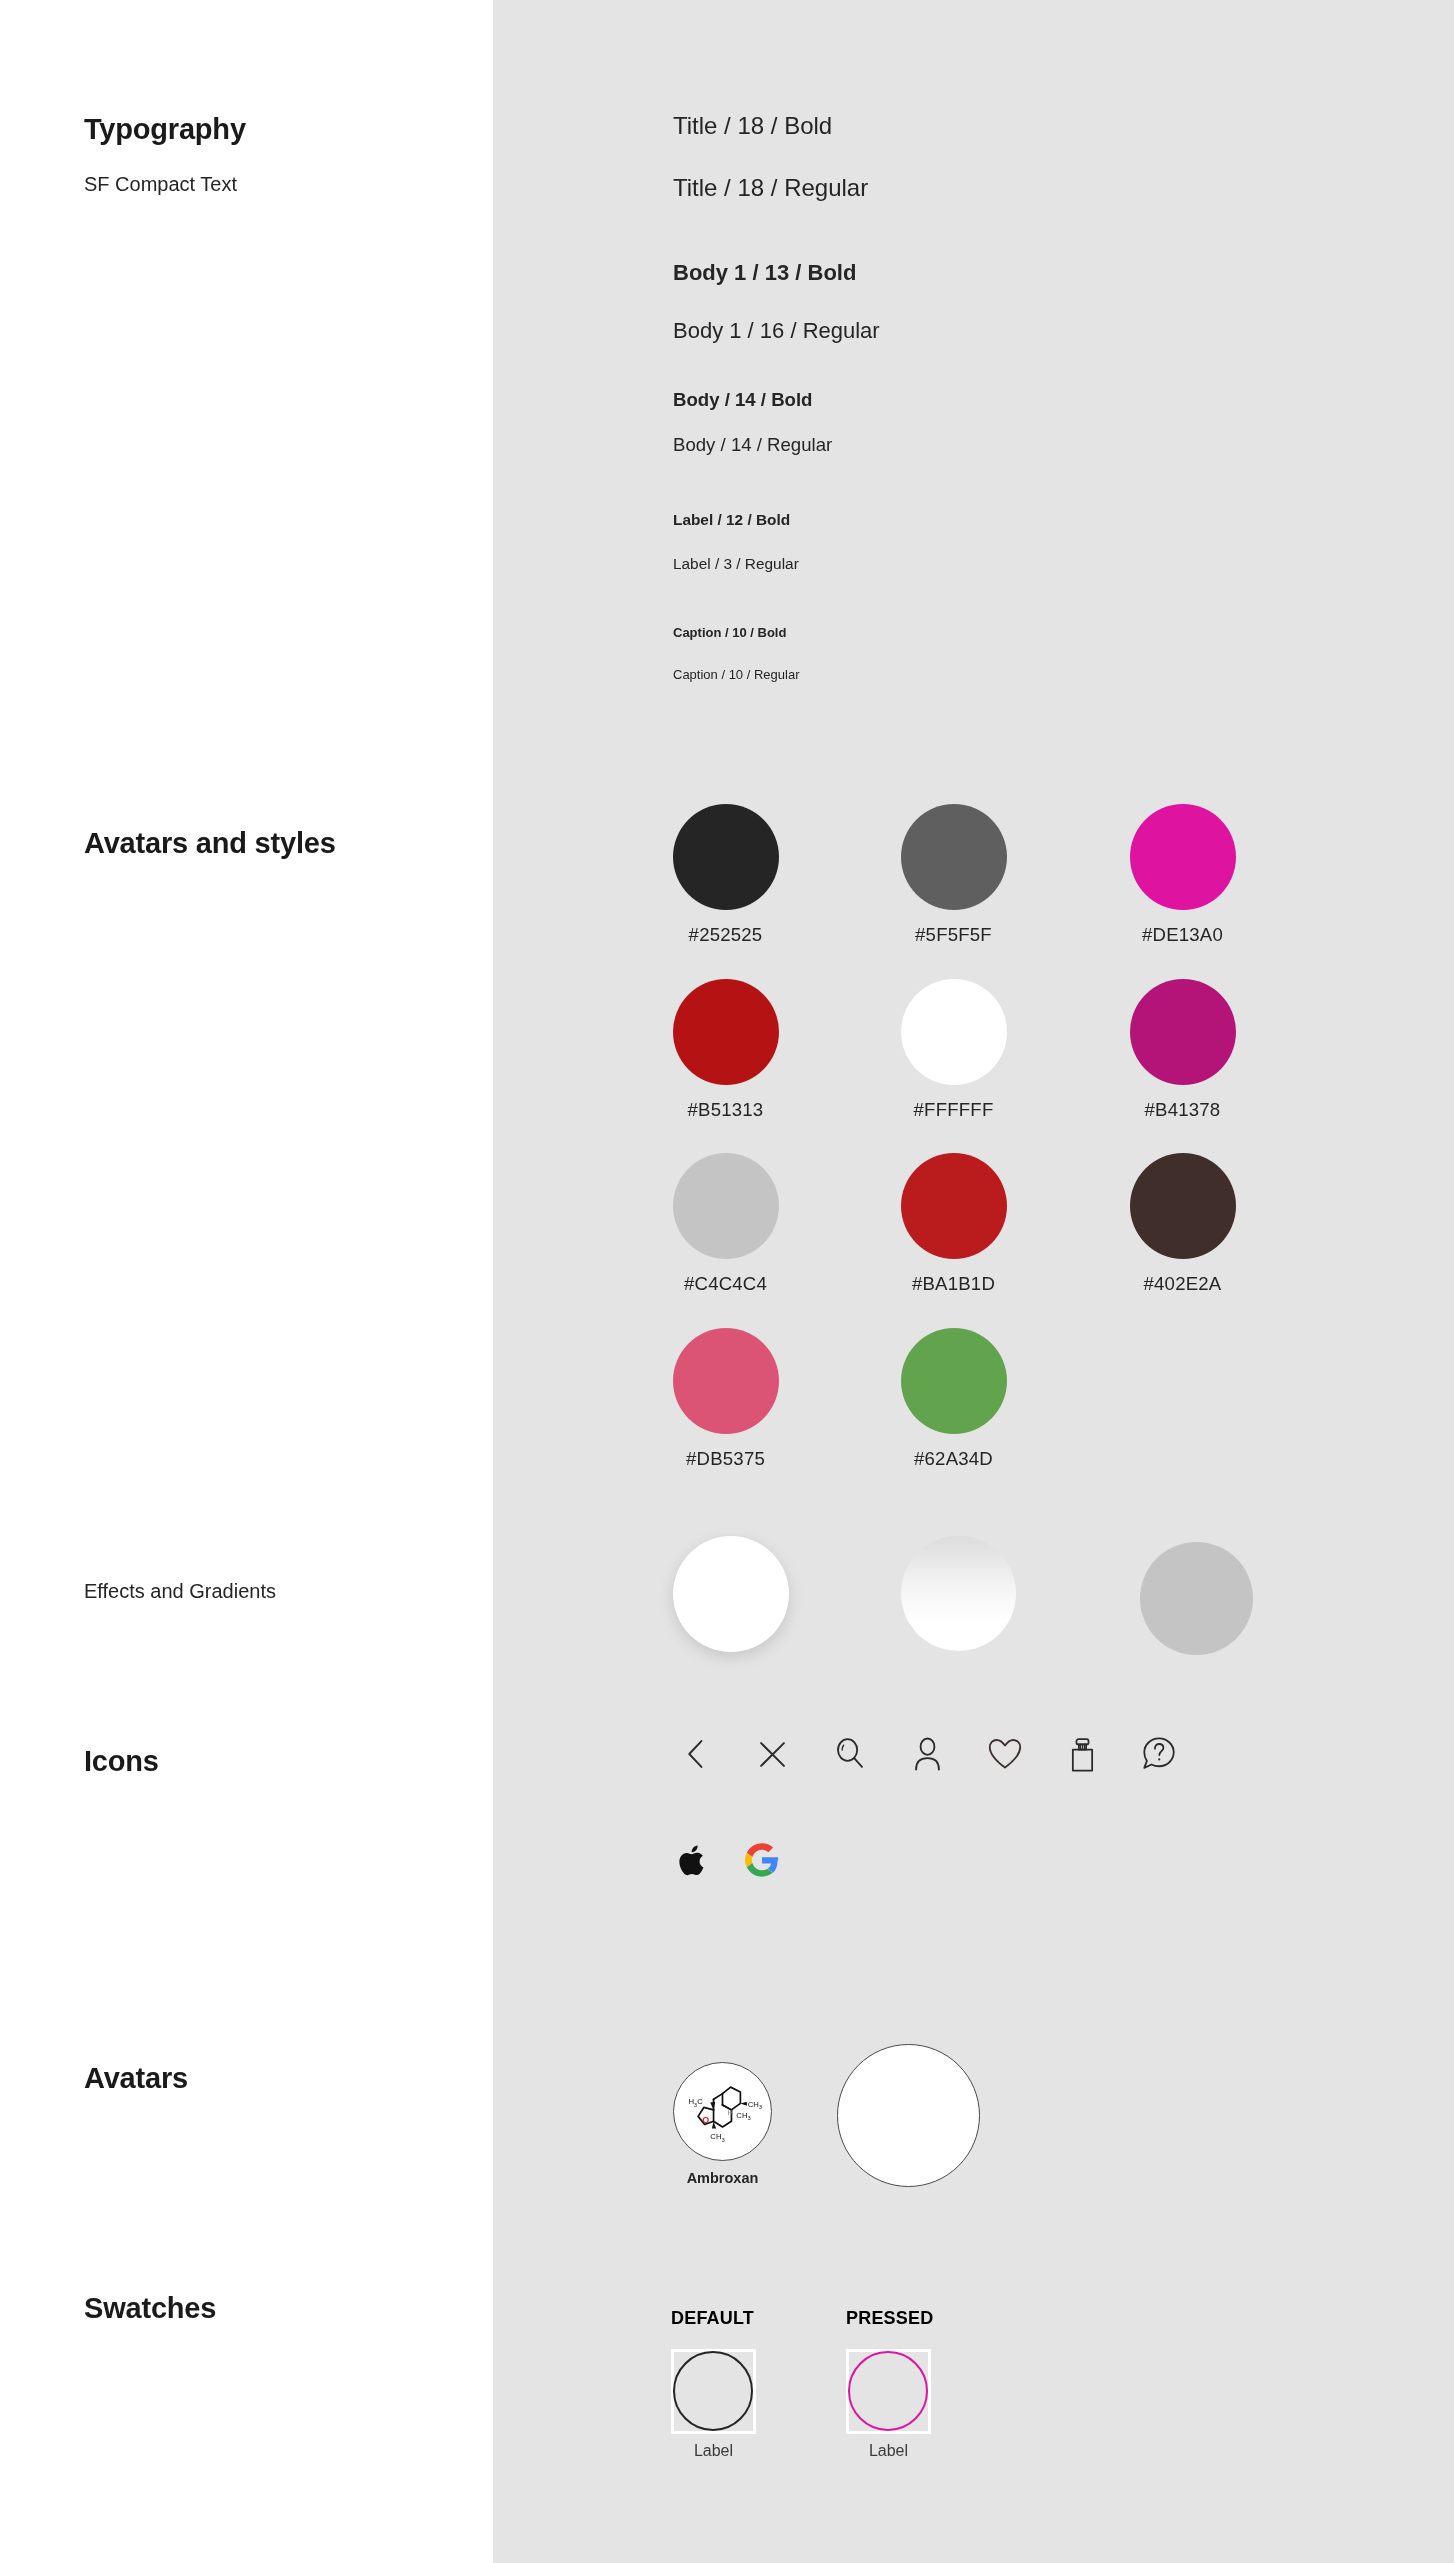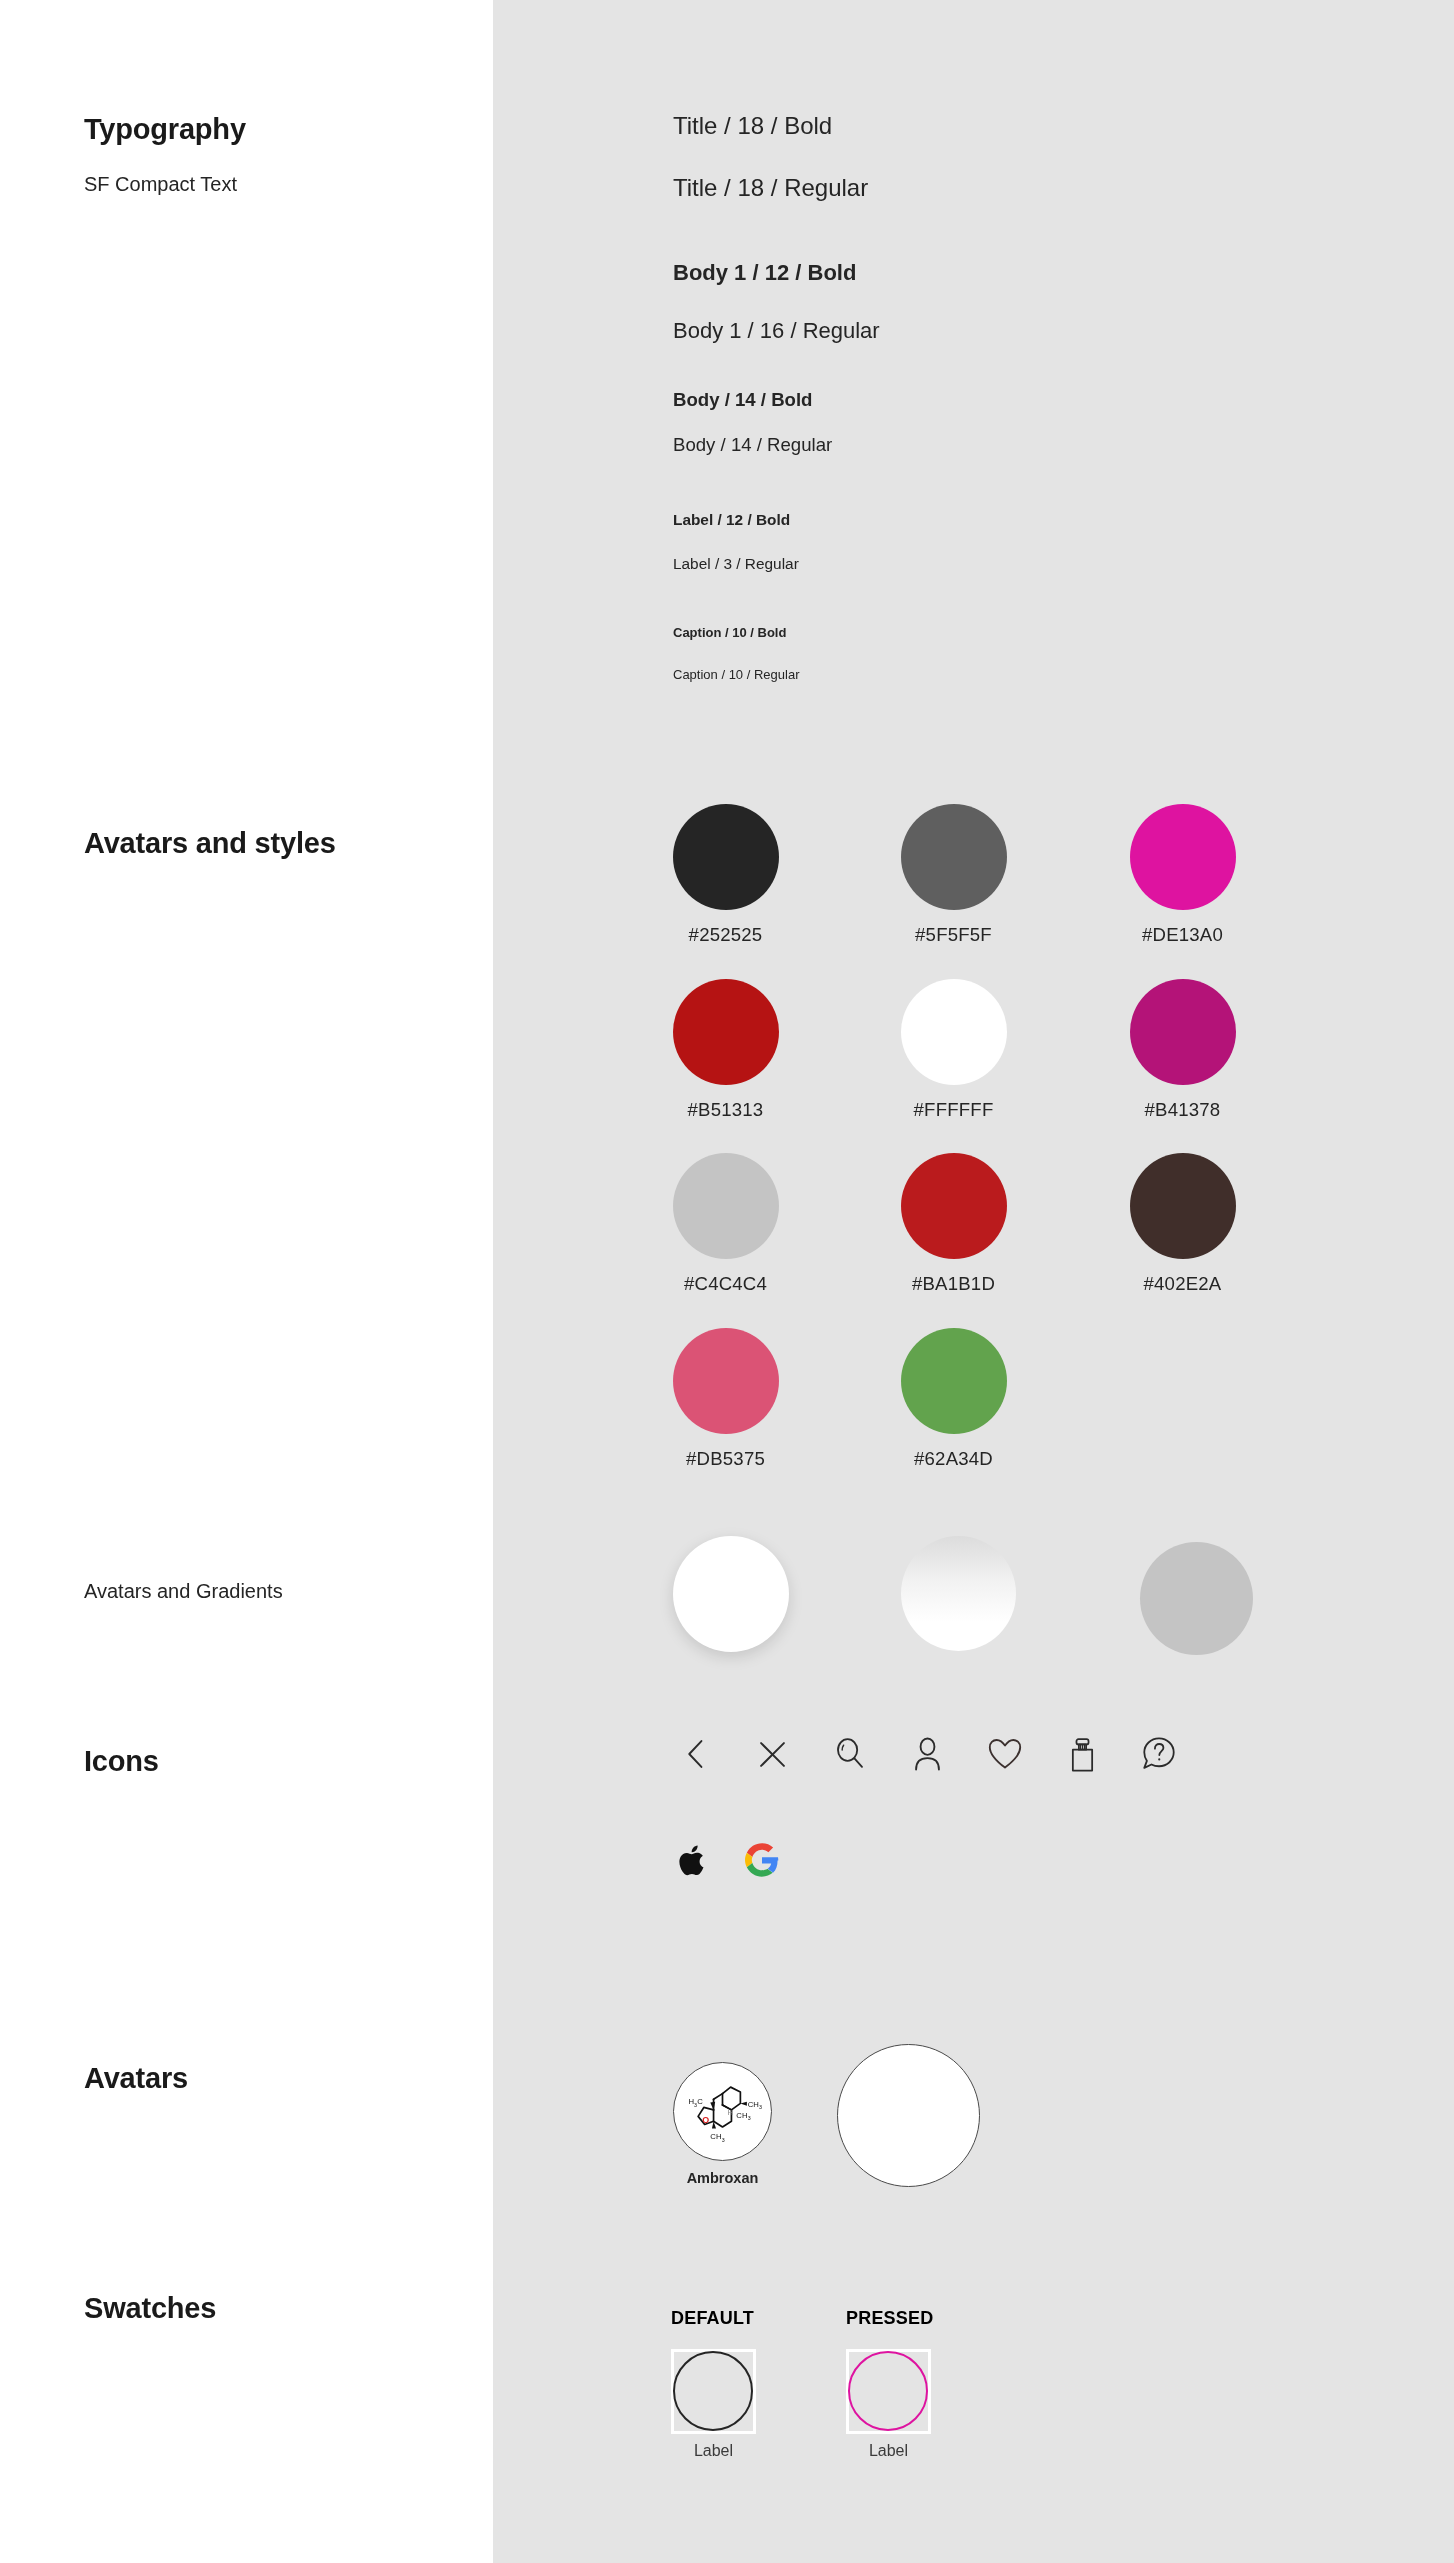--- a/index.html
+++ b/index.html
@@ -133,32 +133,32 @@
 <div class="page">
 
   <div class="left-panel"></div>
   <div class="right-panel"></div>
 
   <div class="sec-head h-typography">Typography</div>
   <div class="sec-sub s-typography">SF Compact Text</div>
 
   <div class="sec-head h-colors">Avatars and styles</div>
 
-  <div class="sec-sub s-effects">Avatars and Gradients</div>
+  <div class="sec-sub s-effects">Effects and Gradients</div>
 
   <div class="sec-head h-icons">Icons</div>
 
   <div class="sec-head h-avatars">Avatars</div>
 
   <div class="sec-head h-swatches">Swatches</div>
 
   <div class="type-col">
     <div class="type-item t-title-bold">Title / 18 / Bold</div>
     <div class="type-item t-title-reg">Title / 18 / Regular</div>
-    <div class="type-item t-body1-bold">Body 1 / 12 / Bold</div>
+    <div class="type-item t-body1-bold">Body 1 / 13 / Bold</div>
     <div class="type-item t-body1-reg">Body 1 / 16 / Regular</div>
     <div class="type-item t-body14-bold">Body / 14 / Bold</div>
     <div class="type-item t-body14-reg">Body / 14 / Regular</div>
     <div class="type-item t-label-bold">Label / 12 / Bold</div>
     <div class="type-item t-label-reg">Label / 3 / Regular</div>
     <div class="type-item t-cap-bold">Caption / 10 / Bold</div>
     <div class="type-item t-cap-reg">Caption / 10 / Regular</div>
   </div>
 
   <div class="color-grid">

